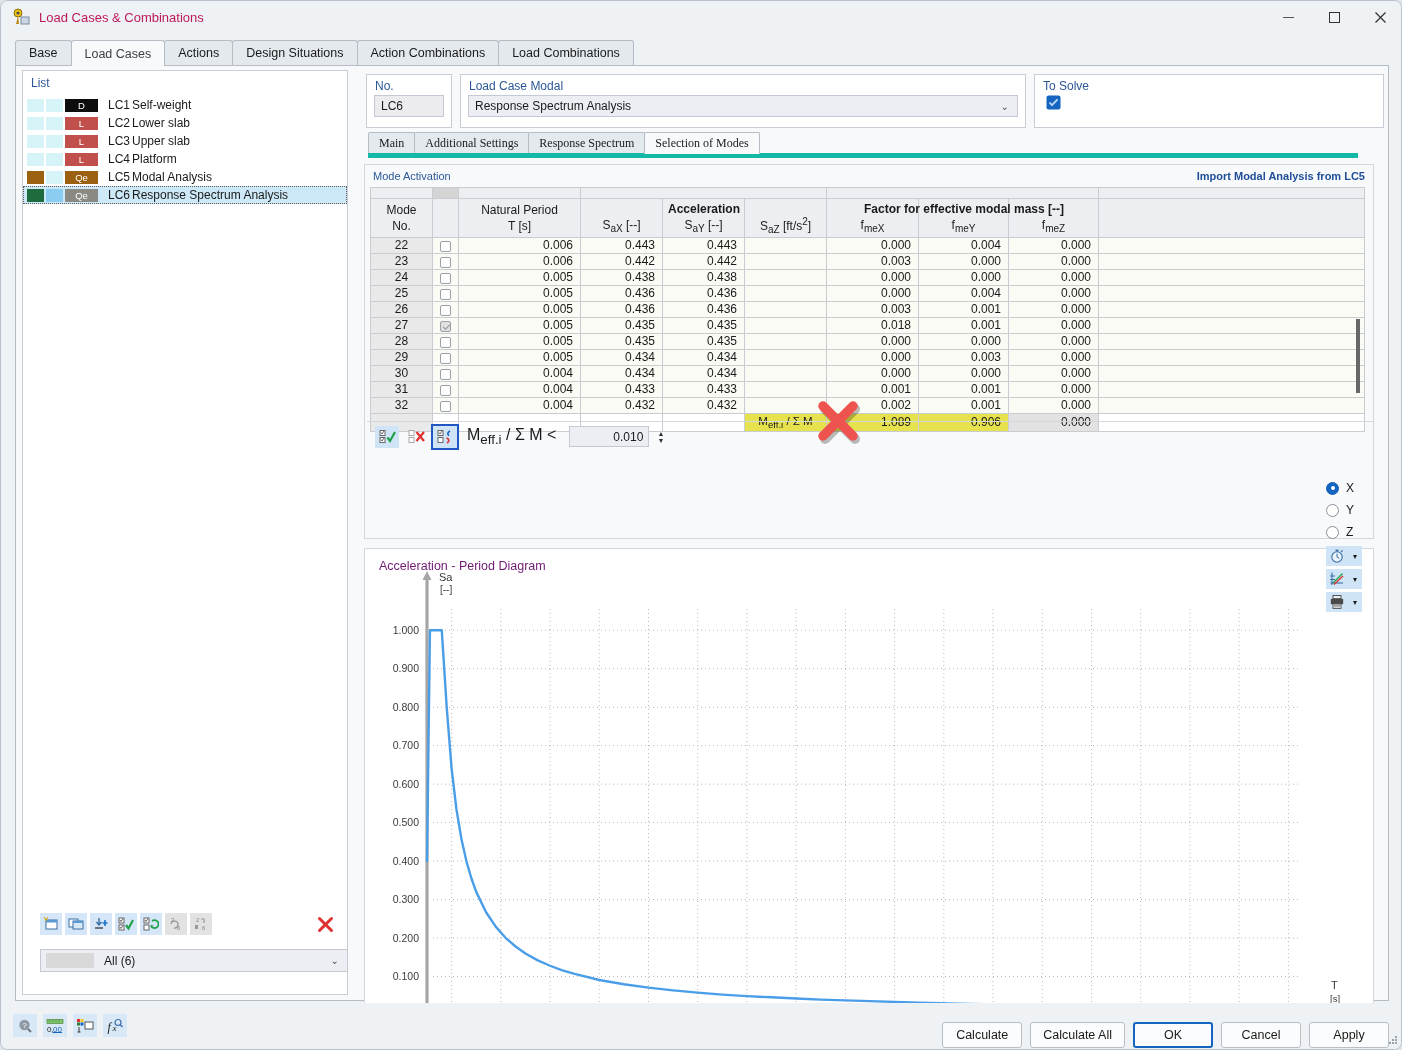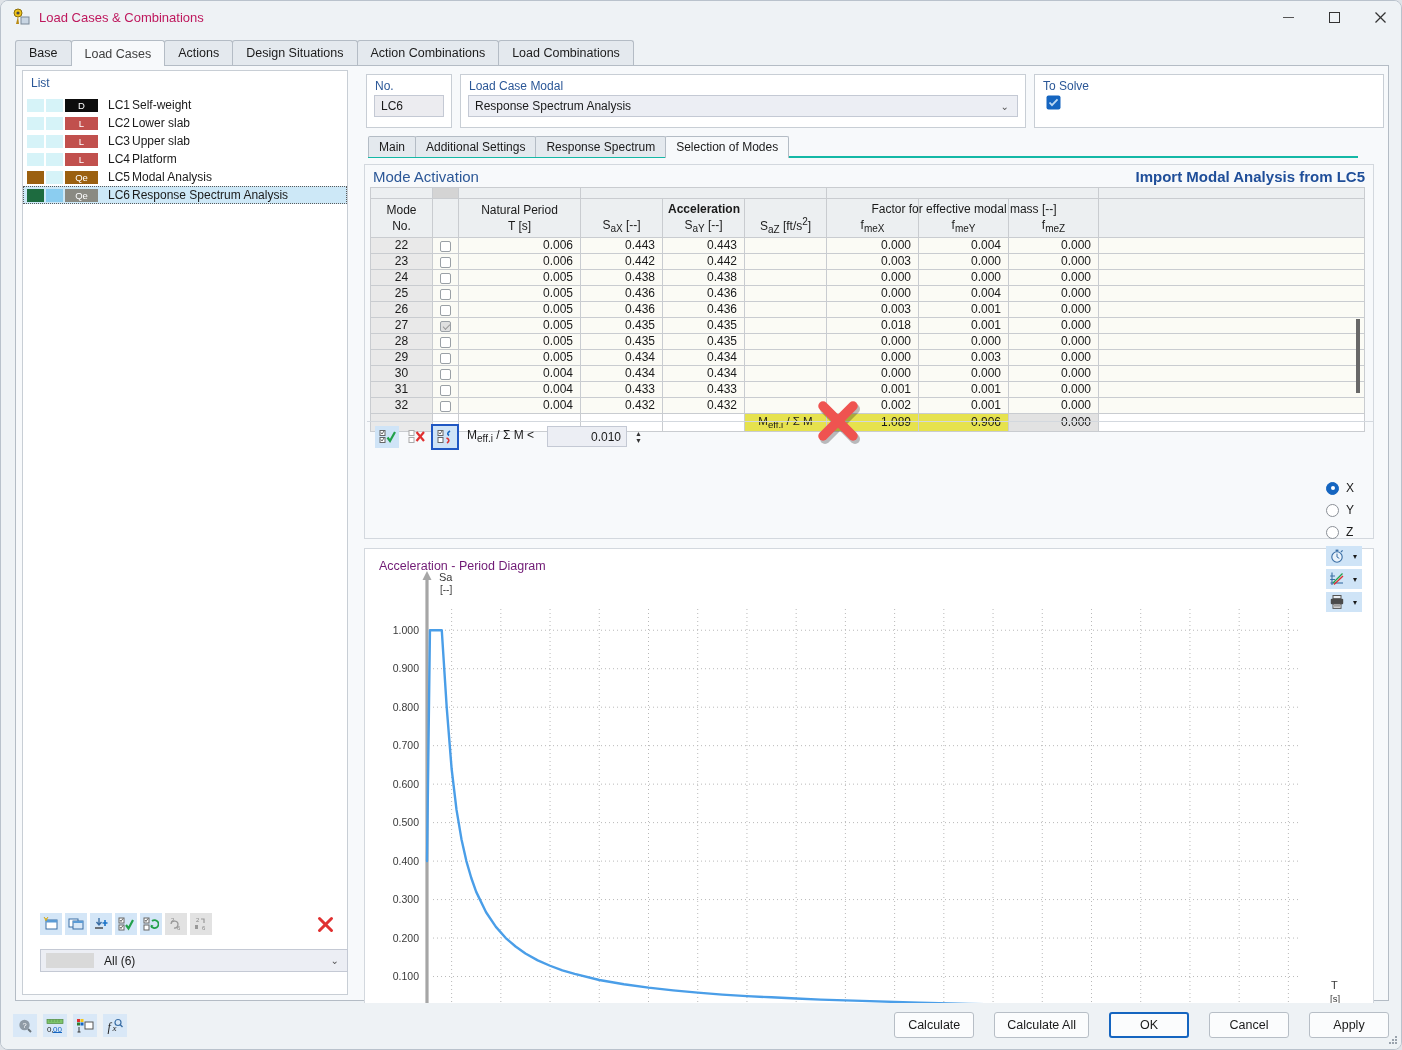--- a/index.html
+++ b/index.html
@@ -114,37 +114,37 @@
   .field-label { font-size: 12px; color: #2b5797; padding: 4px 8px 2px 8px; }
   .field-input {
     margin: 0 7px 7px 7px; height: 22px; background: #eceef4; border: 1px solid #c4c9d4;
     display: flex; align-items: center; padding-left: 6px; font-size: 12px;
   }
   .field-input.readonly { background: #ececf0; }
 
   
   .inner-tabs {
     position: absolute; left: 12px; top: 66px; width: 990px; height: 22px;
-    display: flex; align-items: center; border-bottom: 2px solid #14b8a6;
+    display: flex; align-items: flex-end; border-bottom: 5px solid #14b8a6; font-family: Liberation Serif, serif;
   }
   .itab {
     height: 21px; padding: 0 10px; display: flex; align-items: center;
     font-size: 12px; background: #e4e9ee; border: 1px solid #b4bcc5; border-bottom: none;
     margin-right: -1px; border-top-left-radius: 2px; border-top-right-radius: 2px; cursor: default;
   }
   .itab.active { background: #f7f9fb; height: 22px; margin-bottom: -1px; position: relative; z-index: 2; }
 
   
   .mode-group {
     position: absolute; left: 8px; top: 94px; width: 1010px; height: 375px;
     border: 1px solid #d3d8de; background: #f7f9fb;
   }
   .group-head {
     display: flex; align-items: center; height: 22px; padding: 0 8px;
-    font-size: 15px; color: #2b5797;
+    font-size: 11px; color: #2b5797;
   }
   .group-head .right-link { margin-left: auto; font-weight: bold; color: #1f4e99; cursor: default; }
 
   
   .tbl-wrap { position: absolute; left: 5px; top: 22px; width: 1006px; height: 230px; }
   table.grid { border-collapse: collapse; table-layout: fixed; width: 994px; font-size: 12px; }
   table.grid th, table.grid td { border: 1px solid #c9ccd0; padding: 0; }
   .hdr-top td { height: 11px; background: #eceff1; border: 1px solid #c9ccd0; }
   .hdr-top td.gray { background: #d4d4d4; }
   .hdr-main th {
@@ -185,21 +185,21 @@
     position: absolute; left: 2px; top: 256px; width: 1006px; height: 30px;
     display: flex; align-items: center; padding-left: 8px; gap: 5px;
     border-top: 1px solid #d3d8de;
   }
   .fb-btn {
     width: 24px; height: 22px; background: #cfe4f7; display: flex; align-items: center;
     justify-content: center; cursor: default; position: relative;
   }
   .fb-btn.plain { background: transparent; }
   .fb-btn.sel { outline: 2px solid #1f57c3; background: #cfe4f7; }
-  .fb-label { font-size: 12px; margin: 0 8px 0 5px; }
+  .fb-label { font-size: 16px; margin: 0 8px 0 5px; }
   .spin {
     width: 80px; height: 21px; background: #eceef4; border: 1px solid #c4c9d4;
     display: flex; align-items: center; justify-content: flex-end; padding-right: 5px; font-size: 12px;
   }
   .spin-arrows { width: 13px; height: 21px; display: flex; flex-direction: column;
     align-items: center; justify-content: center; font-size: 7px; color: #333; line-height: 7px; }
 
   
   .chart-panel {
     position: absolute; left: 8px; top: 478px; width: 1010px; height: 500px;
@@ -230,21 +230,21 @@
     justify-content: center; font-size: 8px; color: #1a1a1a; cursor: default;
   }
 
   
   .footer { position: absolute; left: 0; bottom: 0; width: 1402px; height: 46px; background: #eef2f5; }
   .footer-left { position: absolute; left: 12px; top: 11px; display: flex; gap: 6px; }
   .f-btn {
     width: 24px; height: 23px; background: #d9e8f7; display: flex; align-items: center;
     justify-content: center; cursor: default;
   }
-  .footer-right { position: absolute; right: 14px; top: 9px; display: flex; gap: 20px; text-align: center; }
+  .footer-right { position: absolute; right: 14px; top: 19px; display: flex; gap: 8px; text-align: center; }
   .btn {
     height: 26px; min-width: 80px; padding: 0 12px; font-size: 12.5px;
     background: #fbfcfd; border: 1px solid #b7bec6; border-radius: 3px;
     display: flex; align-items: center; justify-content: center; cursor: default;
   }
   .btn.primary { border: 2px solid #1565c0; background: #fbfcfd; }
   .grip { position: absolute; right: 4px; bottom: 3px; width: 12px; height: 12px; }
 
   .redx { position: absolute; pointer-events: none; }
 </style>
@@ -502,21 +502,21 @@
                 </th>
                 <th>
                   <div style="height:16px;"></div>
                   <div>S<sub>aZ</sub> [ft/s<sup>2</sup>]</div>
                 </th>
                 <th>
                   <div style="height:16px;"></div>
                   <div>f<sub>meX</sub></div>
                 </th>
                 <th>
-                  <div style="position:relative;">
+                  <div style="position:relative;font-weight:bold;">
                     <div style="position:absolute; left:-90px; width:270px; text-align:center;">Factor for effective modal mass [--]</div>
                     <div style="height:16px;"></div>
                   </div>
                   <div>f<sub>meY</sub></div>
                 </th>
                 <th>
                   <div style="height:16px;"></div>
                   <div>f<sub>meZ</sub></div>
                 </th>
                 <th></th>

